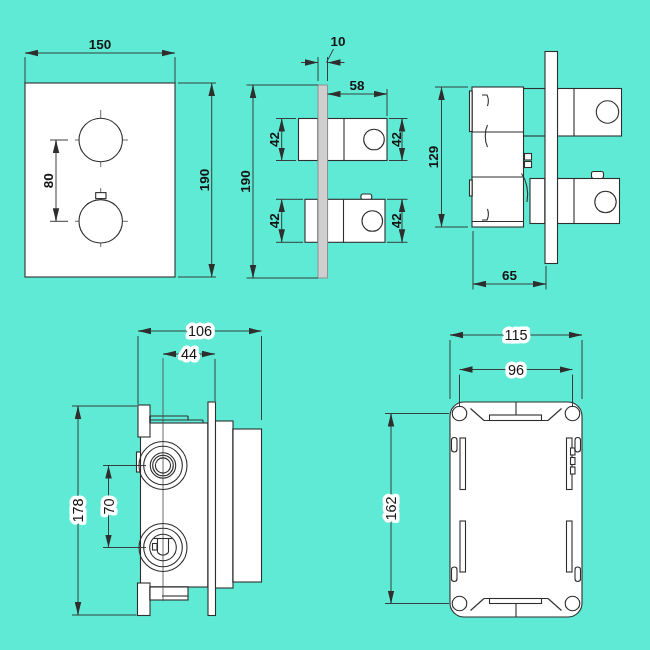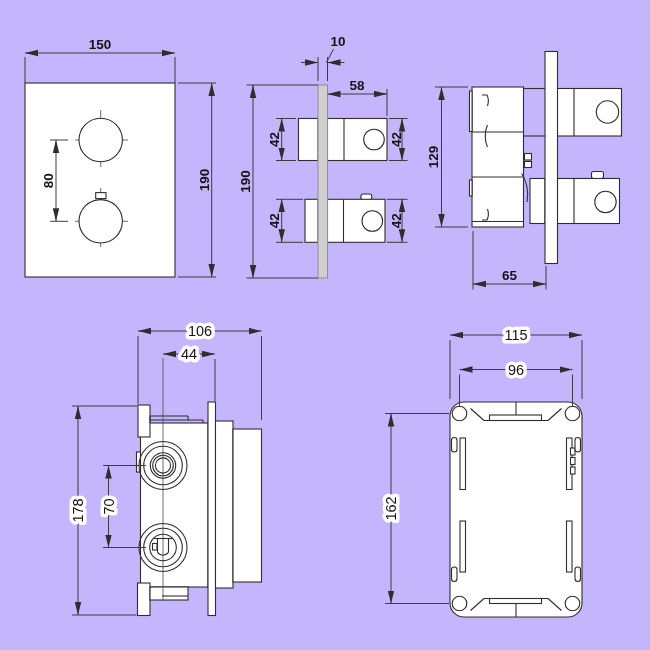--- a/index.html
+++ b/index.html
@@ -1,16 +1,16 @@
 <!DOCTYPE html>
 <html><head>
 <meta charset="utf-8">
 <style>
   html,body{margin:0;padding:0;background:#ffffff;}
-  .stage{position:relative;width:650px;height:650px;background:#c4b5fd;overflow:hidden;}
+  .stage{position:relative;width:650px;height:650px;background:#5eead4;overflow:hidden;}
   svg{position:absolute;left:0;top:0;}
   .ol{fill:#ffffff;stroke:#2e2e2e;stroke-width:1.1;}          
   .ol2{fill:none;stroke:#2e2e2e;stroke-width:1.1;}
   .thin{fill:none;stroke:#4a4a4a;stroke-width:0.8;}            
   .dim{fill:none;stroke:#353535;stroke-width:0.95;}            
   .grayplate{fill:#cfcfcf;stroke:#8f8f8f;stroke-width:1;}
   .lbl{font-family:"Liberation Sans",sans-serif;font-weight:700;font-size:13.5px;fill:#141414;}
   .lblR{font-family:"Liberation Sans",sans-serif;font-weight:400;font-size:14.5px;fill:#141414;}
   .gap{paint-order:stroke;stroke:#ffffff;stroke-width:7px;stroke-linejoin:round;}
   .mid{text-anchor:middle;}

